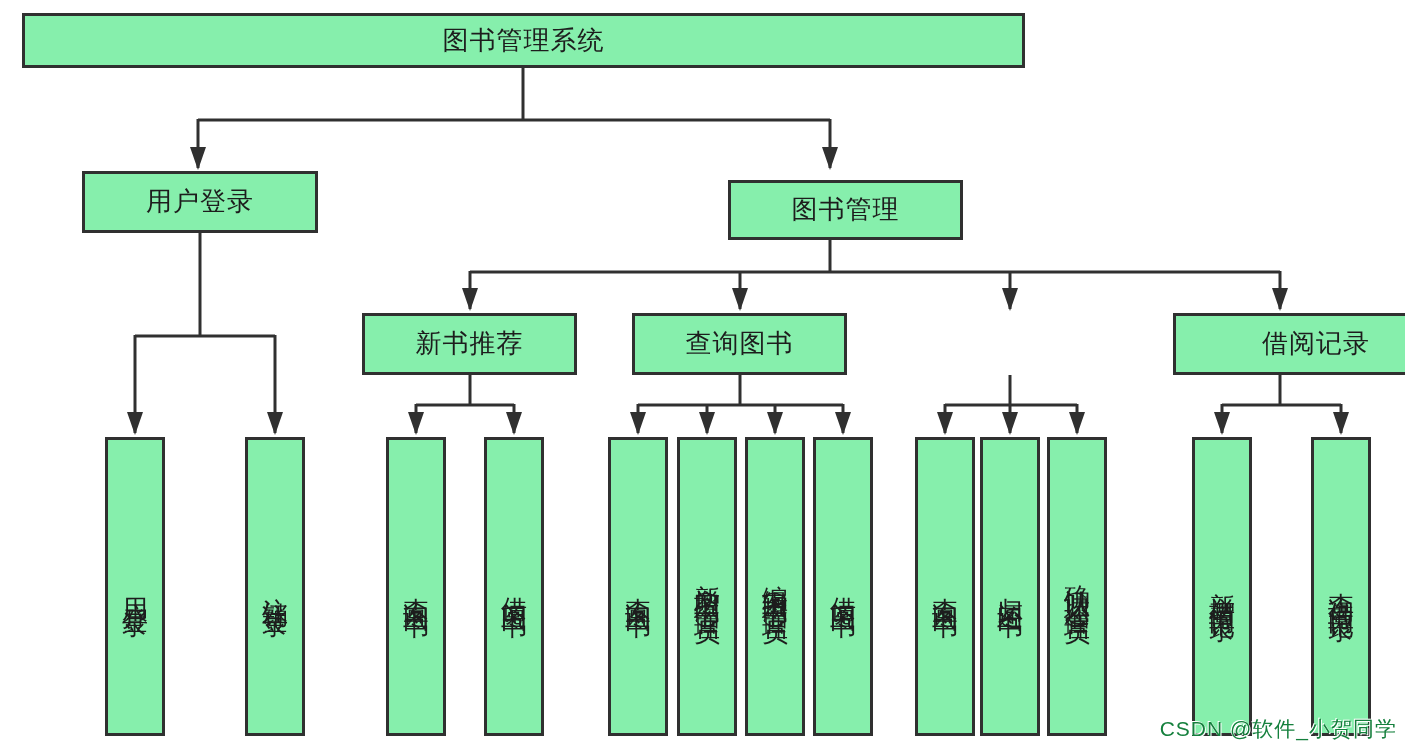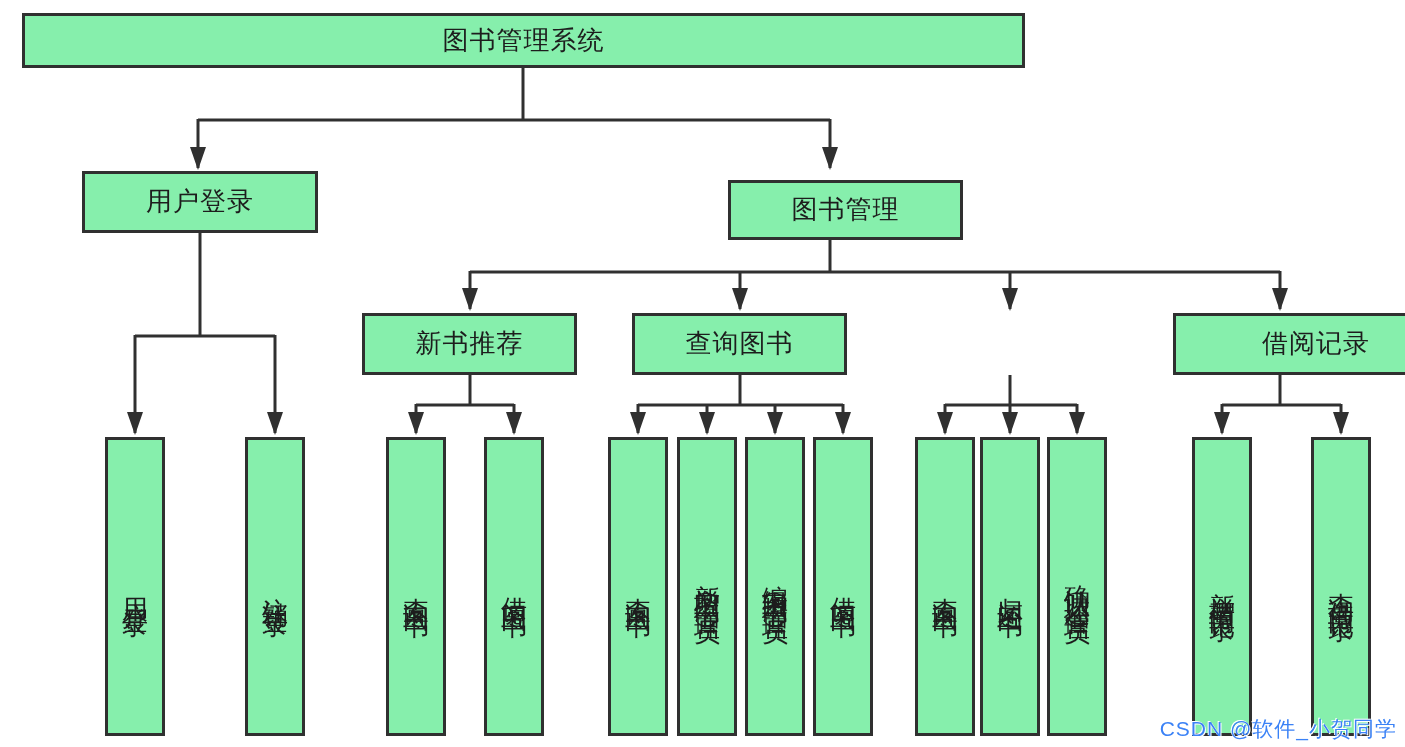--- a/index.html
+++ b/index.html
@@ -33,21 +33,21 @@
     writing-mode:vertical-rl;
     letter-spacing:5px;
     white-space:nowrap;
   }
   .root-node{}
   .watermark{
     position:absolute;
     right:8px;
     bottom:4px;
     font-size:21px;
-    color:#3b82f6;
+    color:#15803d;
     letter-spacing:1px;
     text-shadow:1px 1px 0 #ffffff, -1px -1px 0 #ffffff;
     white-space:nowrap;
     z-index:5;
   }
 </style>
 </head>
 <body>
 
 <div class="canvas">

